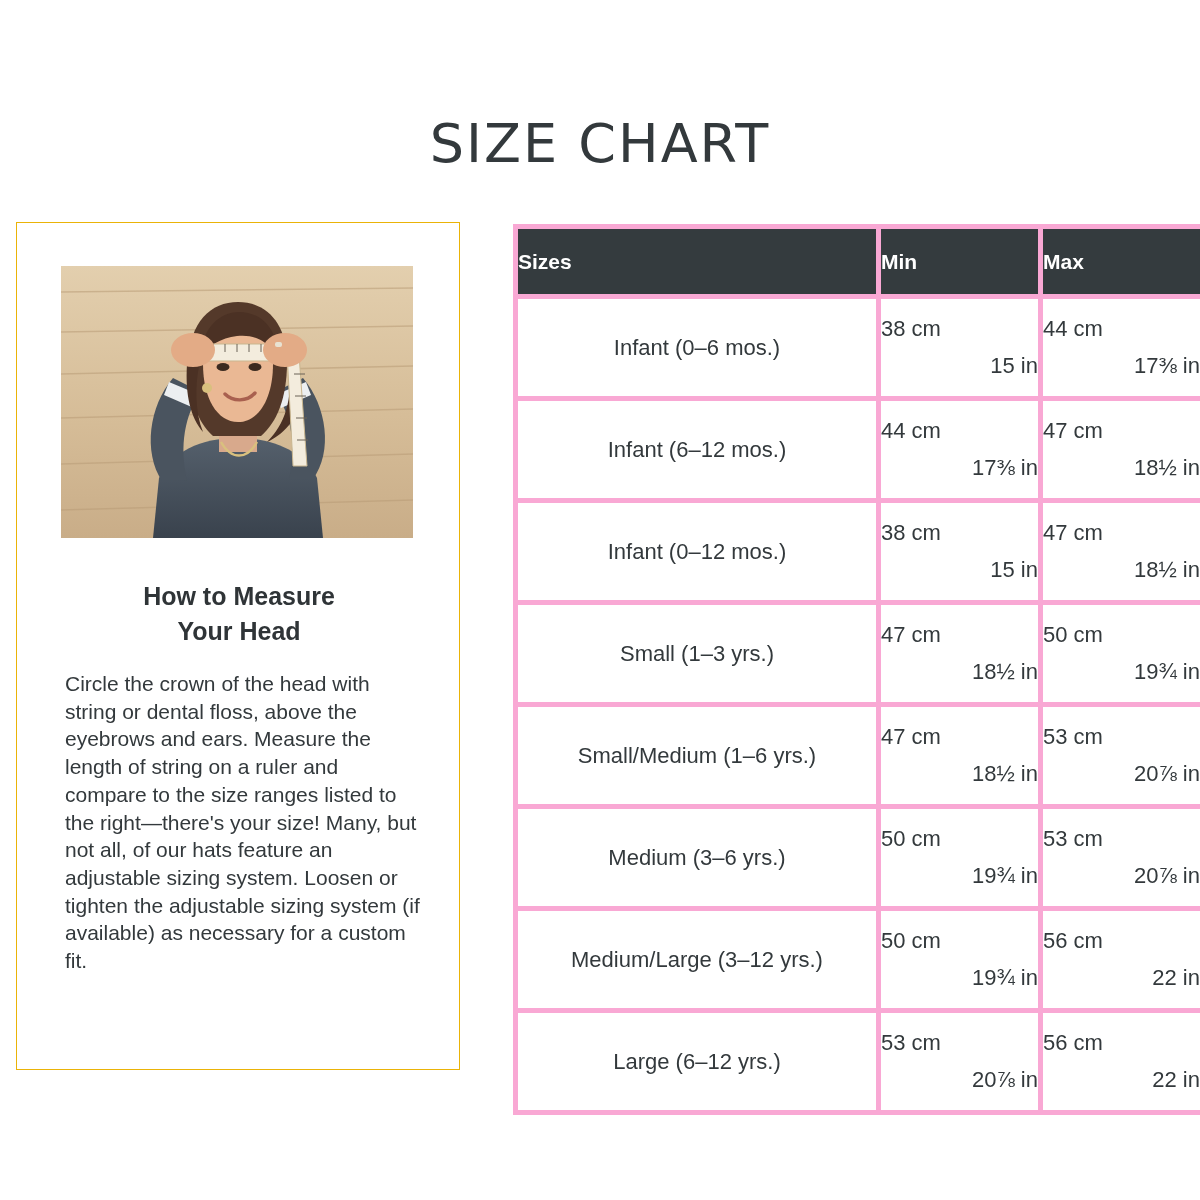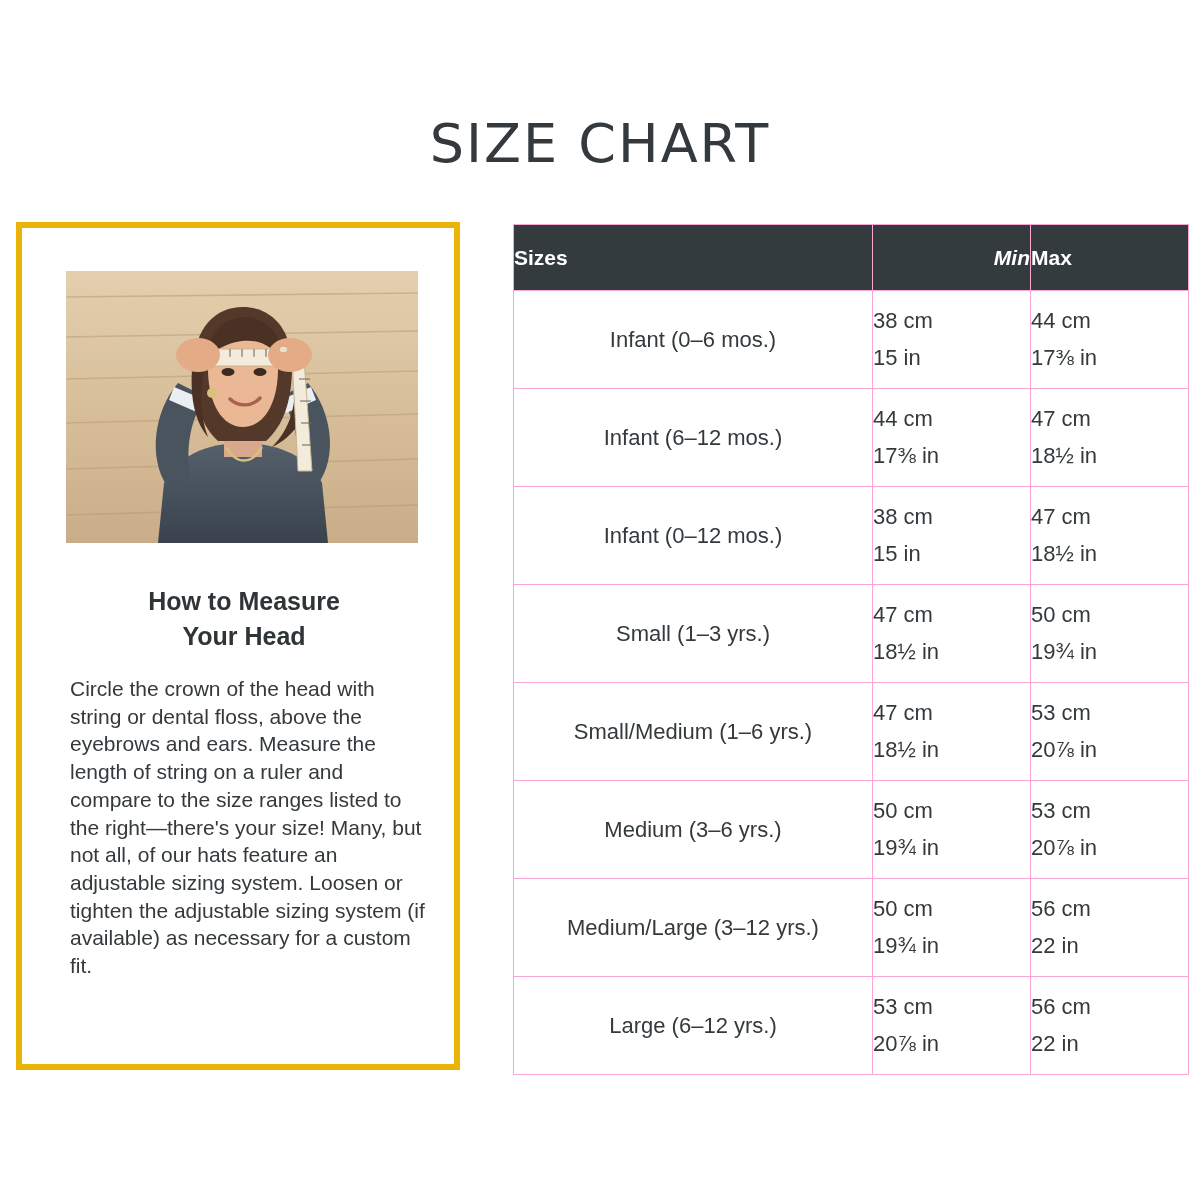--- a/index.html
+++ b/index.html
@@ -33,21 +33,21 @@
     font-family: "DejaVu Sans", sans-serif;
   }
 
   
   .info-card {
     position: absolute;
     left: 16px;
     top: 222px;
     width: 444px;
     height: 848px;
-    border: 6px solid #eab308;
+    border: 1px solid #eab308;
     box-sizing: border-box;
     background: #fff;
   }
   .photo {
     position: absolute;
     left: 44px;
     top: 43px;
     width: 352px;
     height: 272px;
     overflow: hidden;
@@ -84,45 +84,45 @@
     top: 224px;
     width: 672px;
   }
   table.size-table {
     border-collapse: collapse;
     width: 672px;
     table-layout: fixed;
   }
   table.size-table th,
   table.size-table td {
-    border: 1px solid #f9a8d4;
+    border: 5px solid #f9a8d4;
     padding: 0;
     vertical-align: middle;
   }
   thead th {
     background: #343b3e;
     color: #ffffff;
     font-size: 21px;
     font-weight: bold;
     height: 65px;
     border: 1px solid #343b3e;
   }
   th.col-size { text-align: left; padding-left: 18px; width: 358px; }
-  th.col-min  { text-align: right; padding-left: 18px; width: 157px; font-style: italic; }
+  th.col-min  { text-align: left; padding-left: 18px; width: 157px; }
   th.col-max  { text-align: left; padding-left: 18px; width: 157px; }
 
   tbody td {
     height: 97px;
     font-size: 22px;
     color: #33393c;
   }
   td.c-size { padding-left: 18px; text-align: center; }
   td.c-val  { padding-left: 18px; line-height: 1.65; }
   td.c-val .cm { display: block; }
-  td.c-val .inch { display: block; }
+  td.c-val .inch { display: block; text-align: right; }
 </style>
 </head>
 <body>
 
 <div class="page">
 
   <div class="title">SIZE CHART</div>
 
   <div class="info-card">
 

